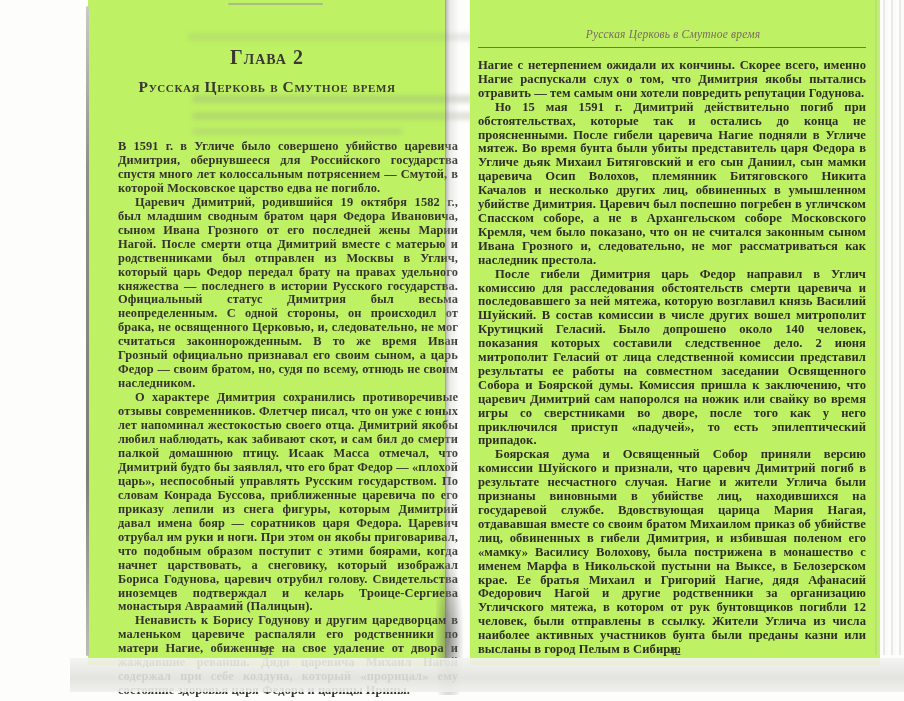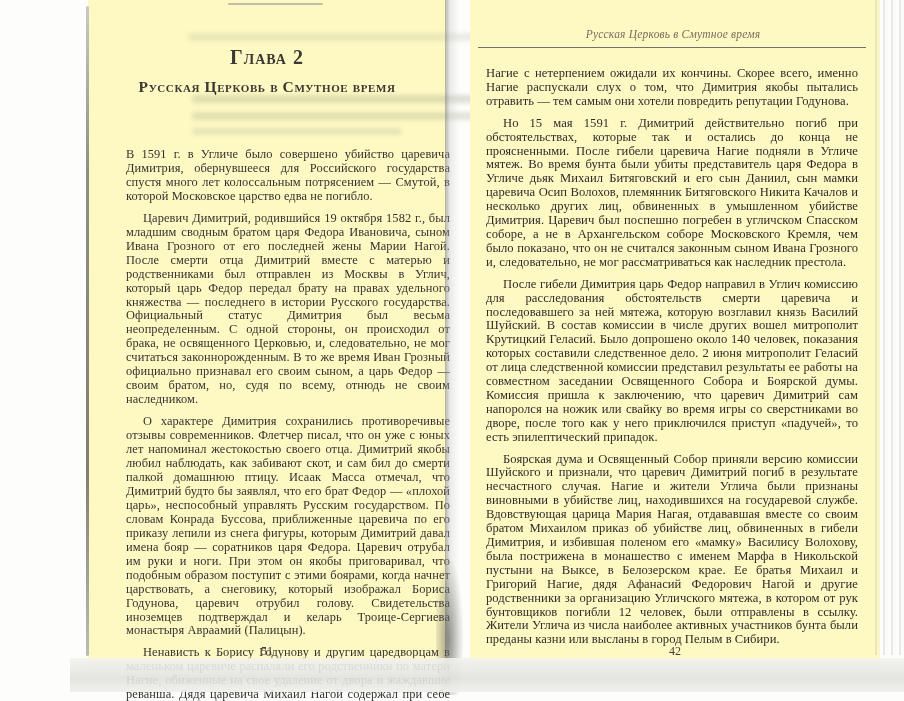--- a/index.html
+++ b/index.html
@@ -4,38 +4,38 @@
 <style>
   html, body { margin:0; padding:0; }
   body {
     width:904px; height:701px; position:relative; overflow:hidden;
     background:#ffffff;
     font-family:"Liberation Serif", "DejaVu Serif", serif;
   }
   .spread { position:absolute; inset:0; background:#fdfdfc; }
 
   
-  .page { position:absolute; top:0; height:665px; background:#fef9c3; }
+  .page { position:absolute; top:0; height:665px; background:#bef264; }
   .page-left  { left:88px;  width:358px; }
   .page-right { left:470px; width:410px; }
 
   
   .chapter-head { position:absolute; left:0; top:46px; width:358px; text-align:center; }
   .chapter-num {
     font-variant: small-caps; font-variant-caps: small-caps;
     font-weight:600; font-size:20px; letter-spacing:1px; color:#3b3733;
   }
   .chapter-title {
     margin-top:9px;
     font-variant: small-caps; font-variant-caps: small-caps;
     font-weight:600; font-size:15.5px; letter-spacing:0.6px; color:#3b3733;
   }
 
   
-  .body-col p { margin:8px; text-align:justify; }
+  .body-col p { margin:0; text-align:justify;font-weight:bold; }
   .body-col p.indent { text-indent:17px; }
   .left-body {
     position:absolute; left:30px; top:140px; width:340px;
     font-size:12.4px; line-height:13.95px; color:#36322e; letter-spacing:0.1px;
   }
   .right-body {
     position:absolute; left:8px; top:59px; width:388px;
     font-size:12.6px; line-height:13.9px; color:#302c29; letter-spacing:0.05px;
   }
 

